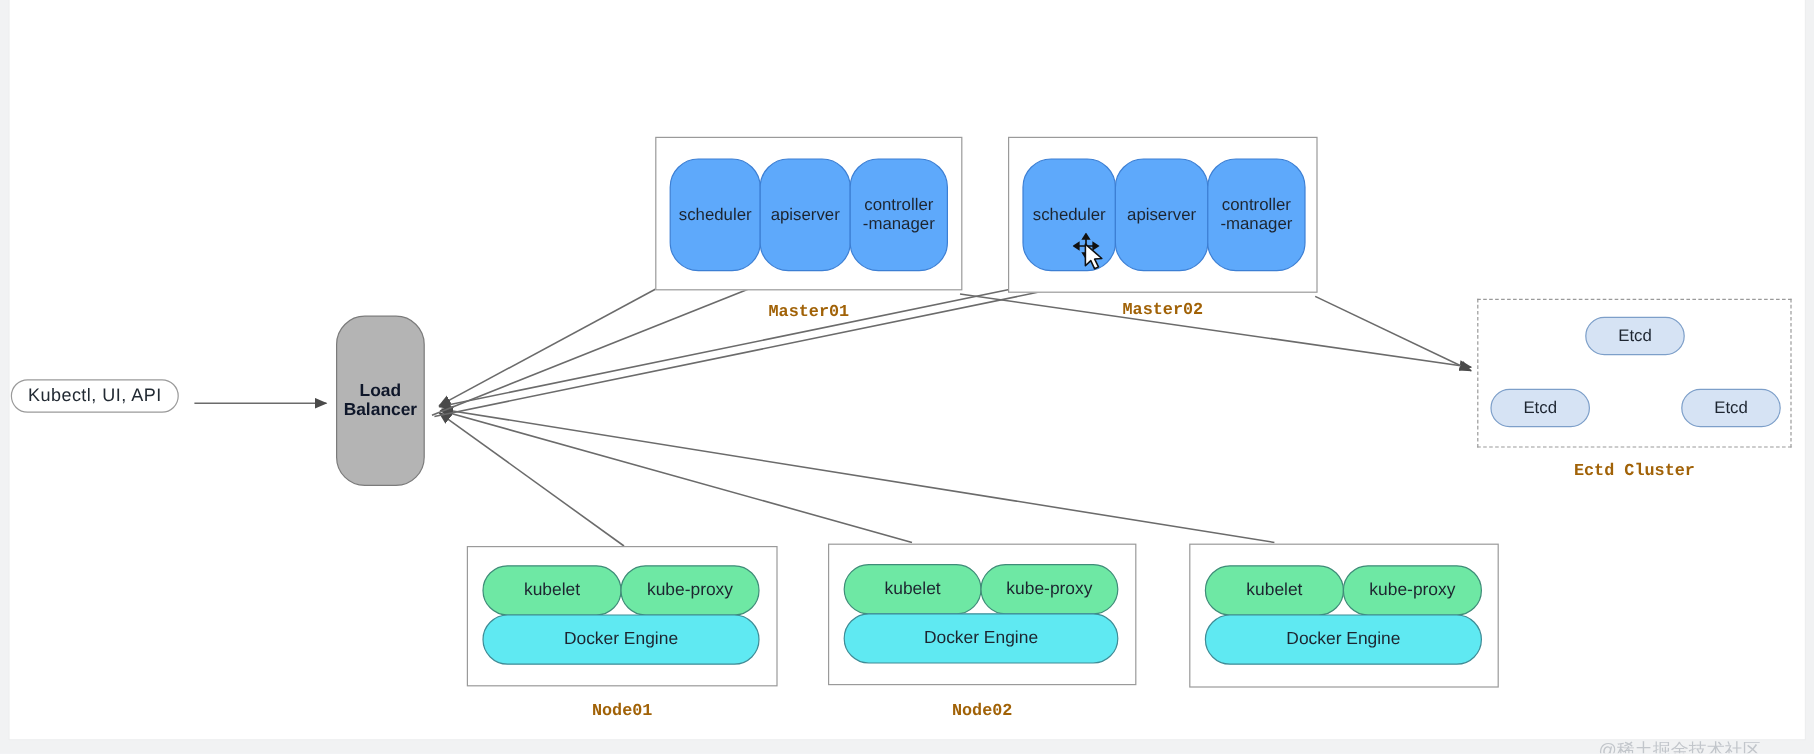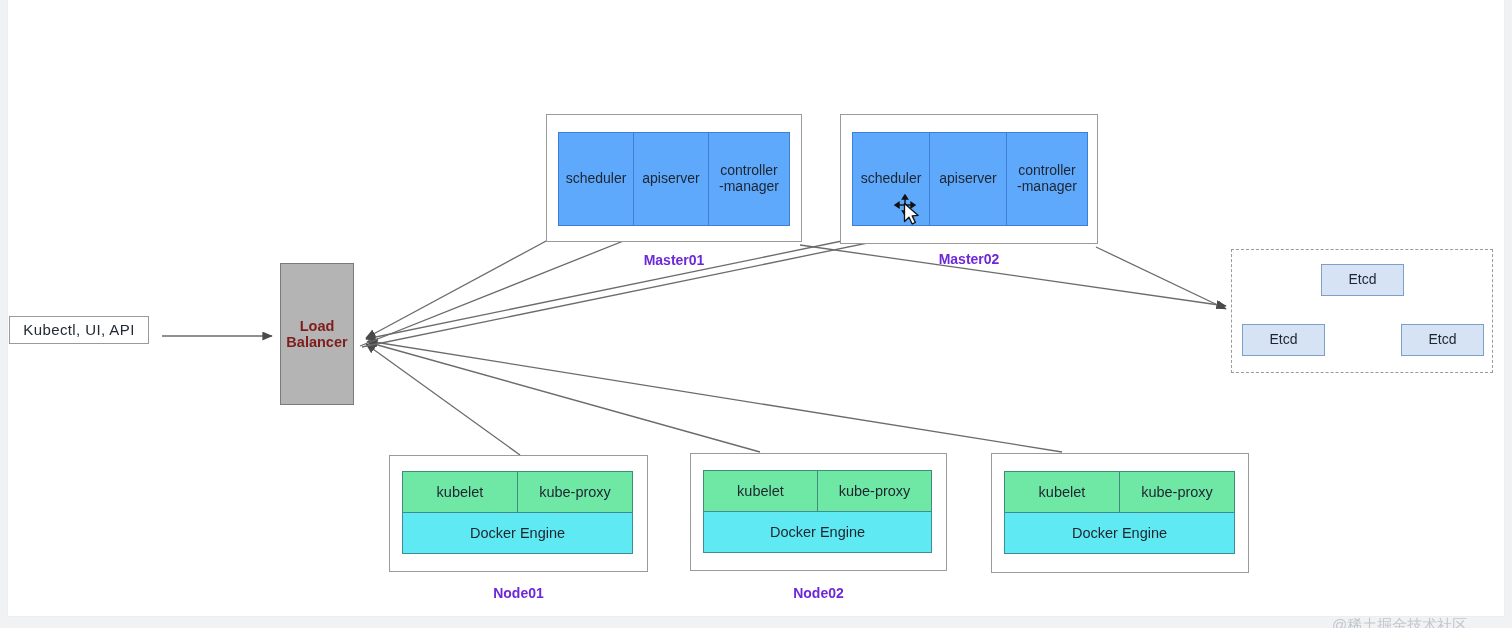--- a/index.html
+++ b/index.html
@@ -57,20 +57,21 @@
 
   .cell {
     position: absolute;
     box-sizing: border-box;
     display: flex;
     align-items: center;
     justify-content: center;
     text-align: center;
     line-height: 1.12;
     color: #1d2530;
+    border-radius: 24px;
   }
 
   .cell-blue {
     background: #5ea9fb;
     border: 1.5px solid #3c7fd4;
     font-size: 14px;
   }
   .cell-lightblue {
     background: #d6e3f4;
     border: 1.5px solid #7d9fc9;
@@ -84,37 +85,38 @@
   .cell-cyan {
     background: #5fe9f2;
     border: 1.5px solid #3f8c96;
     font-size: 14.5px;
   }
   .cell-gray {
     background: #b4b4b4;
     border: 1.5px solid #7b7b7b;
     font-size: 14.5px;
     font-weight: bold;
-    color: #7f1d1d;
+    color: #0f172a;
   }
   .cell-white {
     background: #ffffff;
     border: 1.5px solid #9a9a9a;
     font-size: 15px;
     letter-spacing: 0.4px;
     color: #222a33;
   }
 
   .caption {
     position: absolute;
     font-size: 14px;
     font-weight: bold;
-    color: #6d28d9;
+    color: #a16207;
     white-space: nowrap;
     text-align: center;
+    font-family: Liberation Mono, monospace;
   }
 
   .watermark {
     position: absolute;
     font-size: 15px;
     color: #c2c6cb;
     white-space: nowrap;
     margin-top: 11px;
   }
 
@@ -188,20 +190,21 @@
         <span>-manager</span>
       </div>
     </div>
     <div class="caption" style="left:840px; top:251px; width:258px;">Master02</div>
 
     <div class="node-box dashed-frame" style="left:1231px; top:249px; width:262px; height:124px;padding-left:40px;">
       <div class="cell cell-lightblue" style="left:89px; top:14px; width:83px; height:32px;">Etcd</div>
       <div class="cell cell-lightblue" style="left:10px; top:74px; width:83px; height:32px;">Etcd</div>
       <div class="cell cell-lightblue" style="left:169px; top:74px; width:83px; height:32px;">Etcd</div>
     </div>
+    <div class="caption" style="left:1231px; top:385px; width:262px;">Ectd Cluster</div>
 
     <div class="node-box outer-frame" style="left:389px; top:455px; width:259px; height:117px;">
       <div class="cell cell-green" style="left:12px; top:15px; width:116px; height:42px;">kubelet</div>
       <div class="cell cell-green" style="left:127px; top:15px; width:116px; height:42px;">kube-proxy</div>
       <div class="cell cell-cyan" style="left:12px; top:56px; width:231px; height:42px;">Docker Engine</div>
     </div>
     <div class="caption" style="left:389px; top:585px; width:259px;">Node01</div>
 
     <div class="node-box outer-frame" style="left:690px; top:453px; width:257px; height:118px;">
       <div class="cell cell-green" style="left:12px; top:16px; width:115px; height:42px;">kubelet</div>

